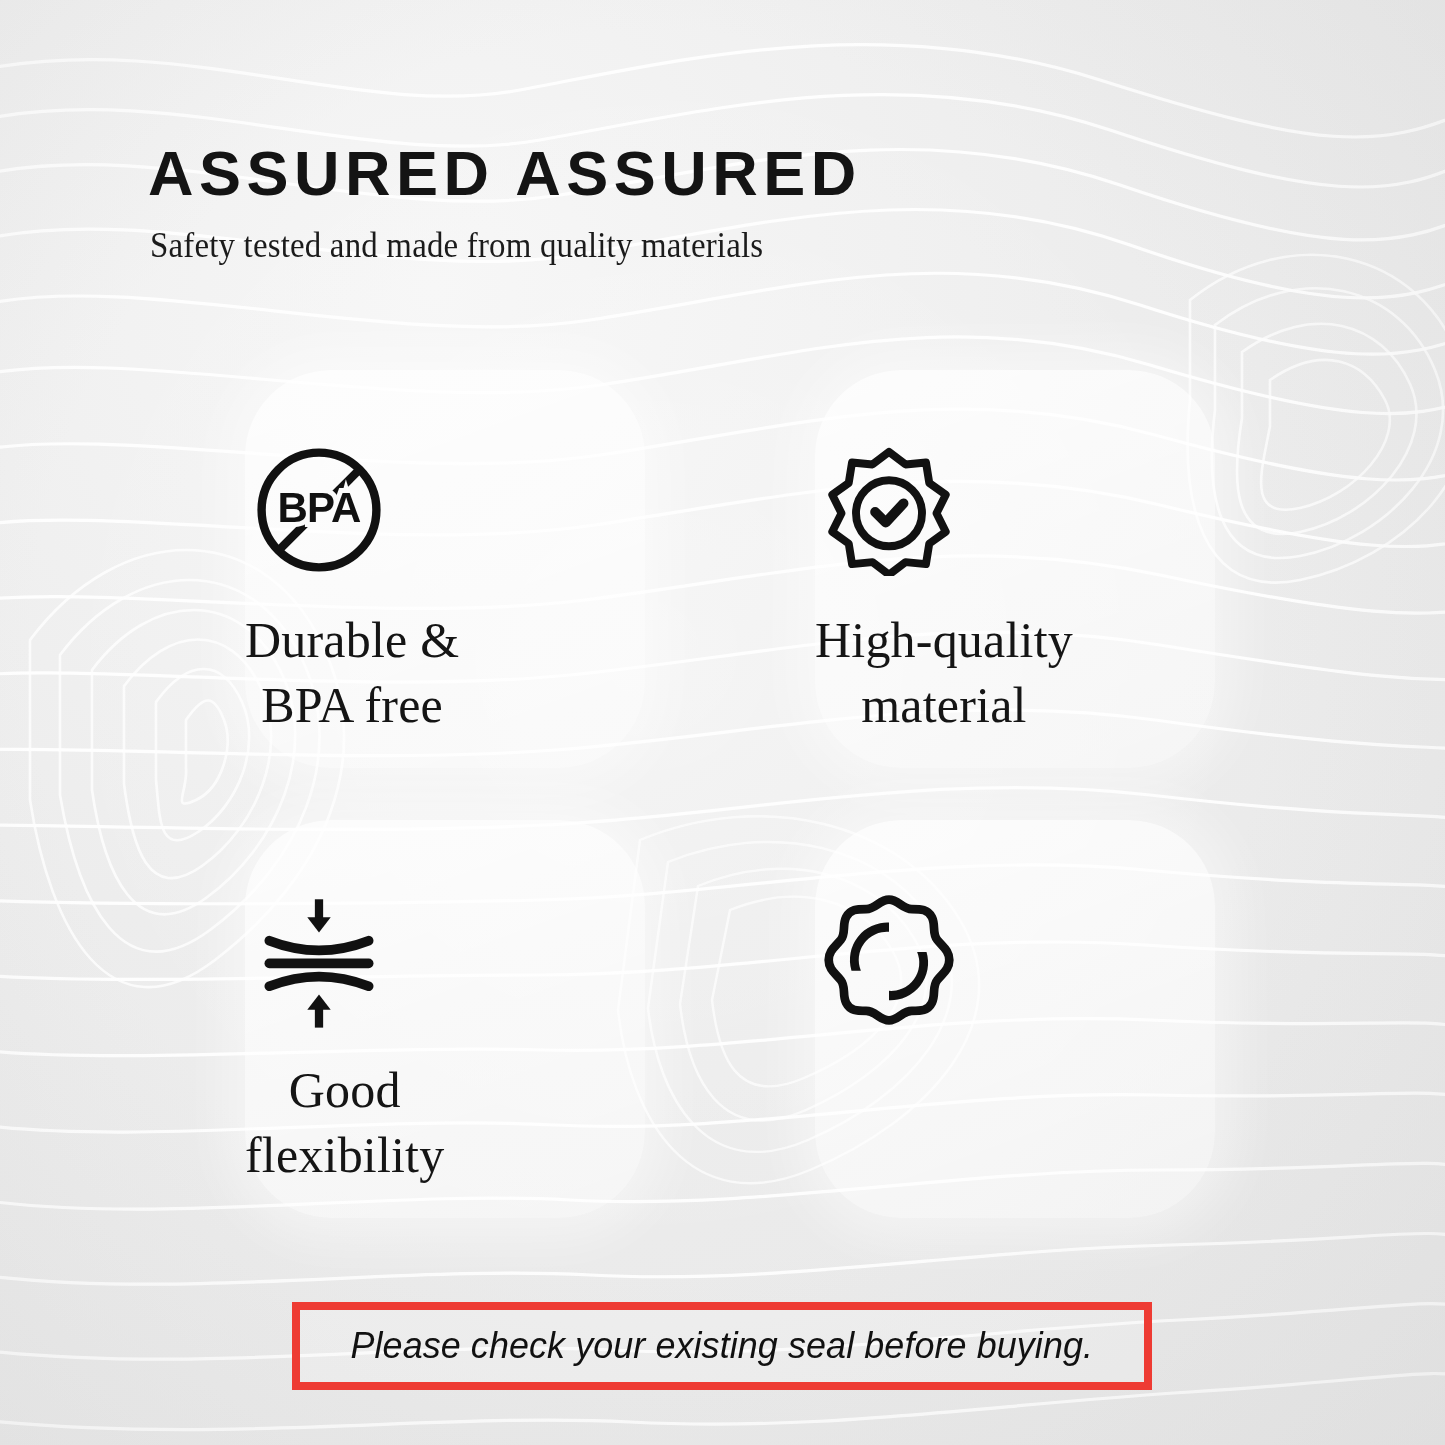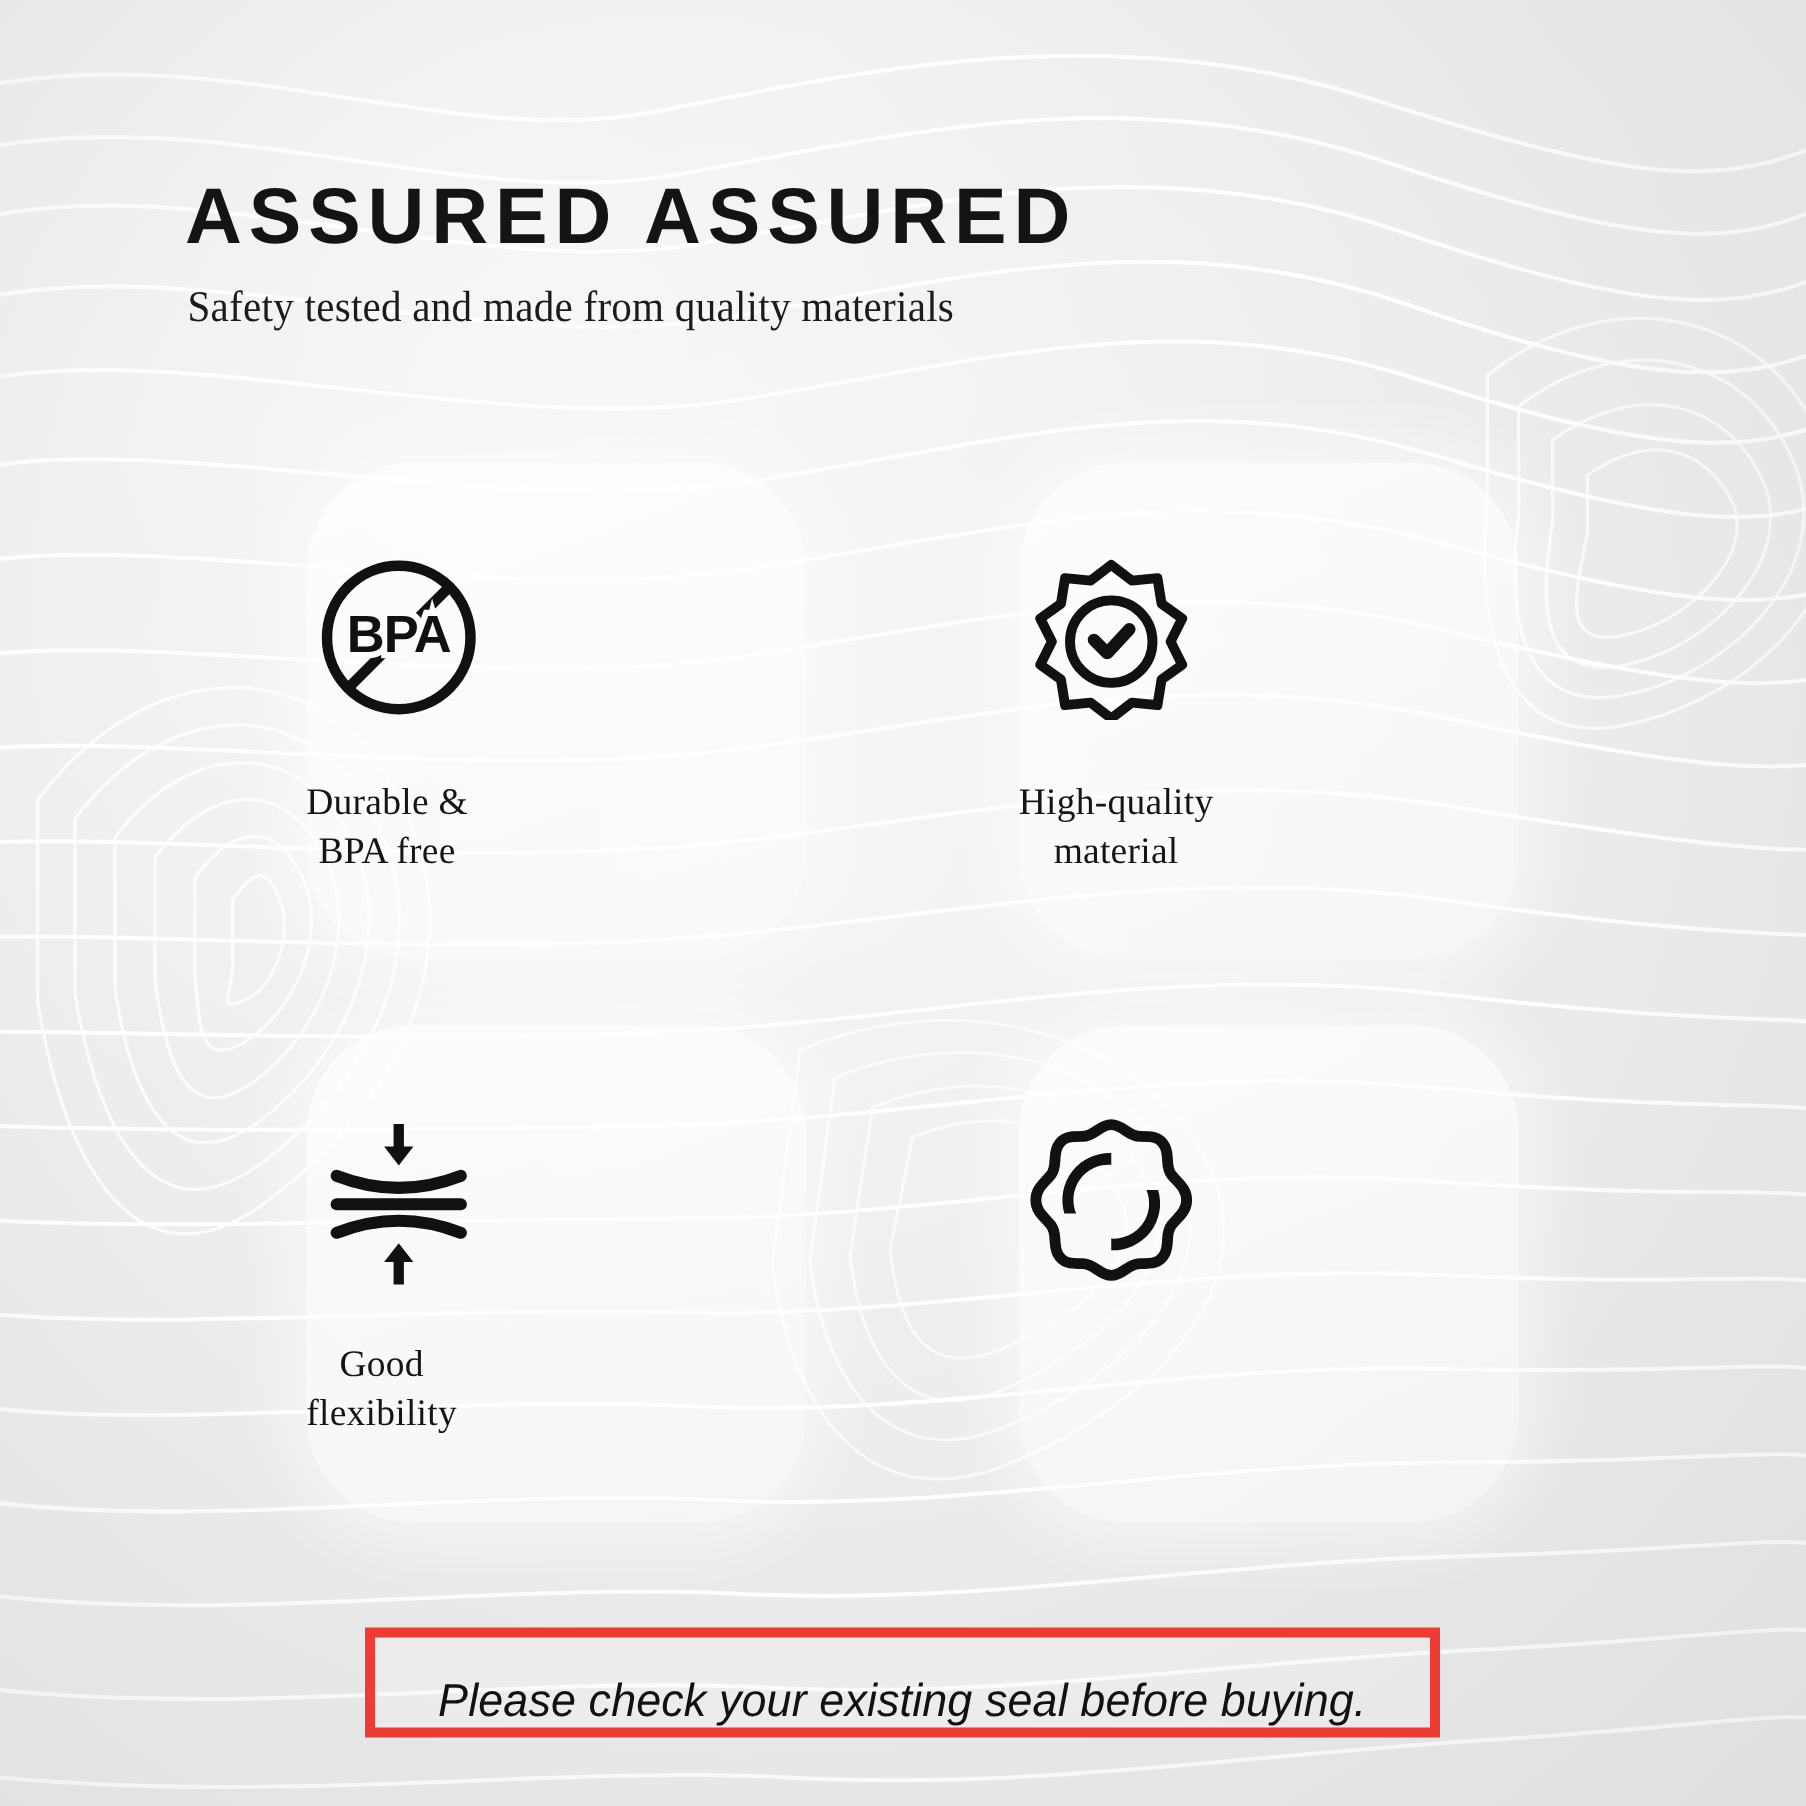--- a/index.html
+++ b/index.html
@@ -101,41 +101,41 @@
   .tile-icon {
     width: 148px;
     height: 148px;
     display: flex;
     align-items: center;
     justify-content: center;
   }
   .tile-icon svg { display: block; }
 
   .tile-label {
-    margin-top: 38px;
+    margin-top: 24px;
     font-family: "Liberation Serif", serif;
-    font-size: 30px;
+    font-size: 50px;
     line-height: 1.30;
     color: #151515;
     text-align: center;
     letter-spacing: .2px;
     white-space: pre-line;
   }
 
   
   .notice {
     position: absolute;
     left: 292px;
     top: 1302px;
     width: 860px;
     height: 88px;
     border: 8px solid #ee3b33;
     box-sizing: border-box;
     display: flex;
-    align-items: flex-end;
+    align-items: center;
     justify-content: center;
     background: rgba(255,255,255,.18);
   }
 
   .notice-text {
     font-family: "Liberation Sans", sans-serif;
     font-style: italic;
     font-size: 37px;
     color: #111111;
     letter-spacing: .1px;

